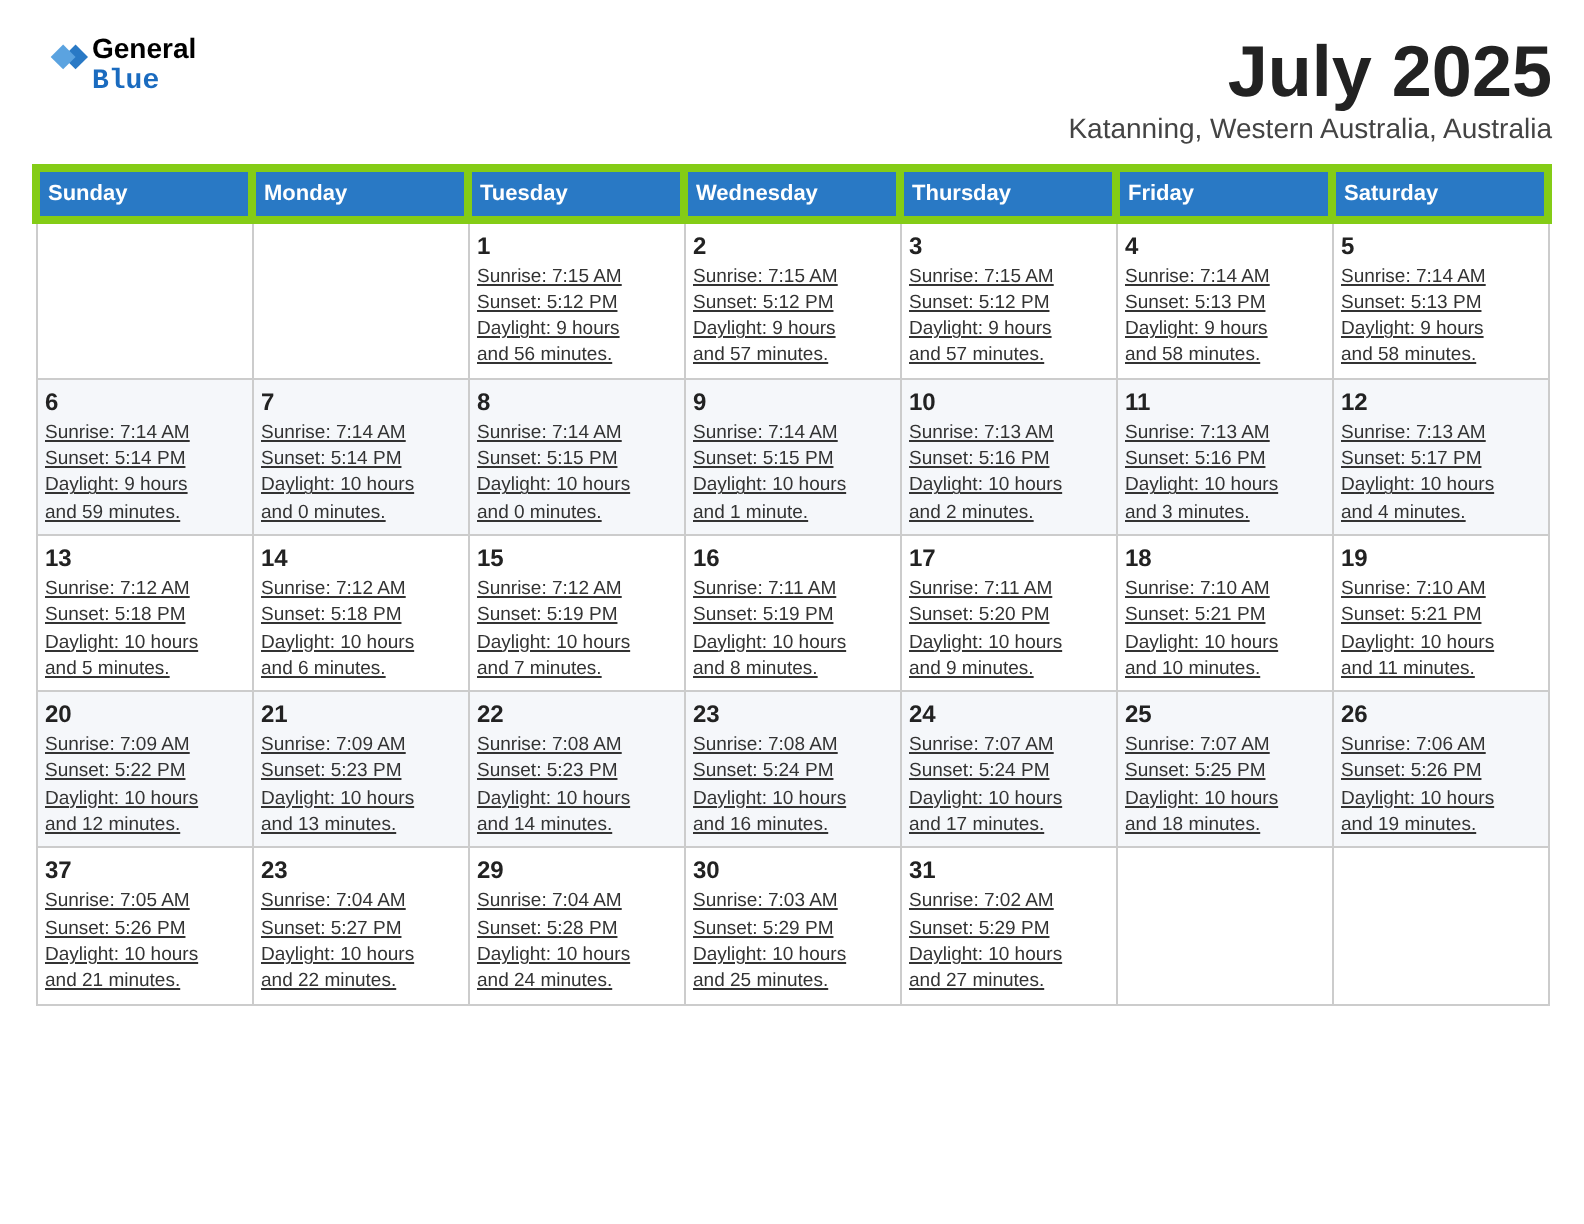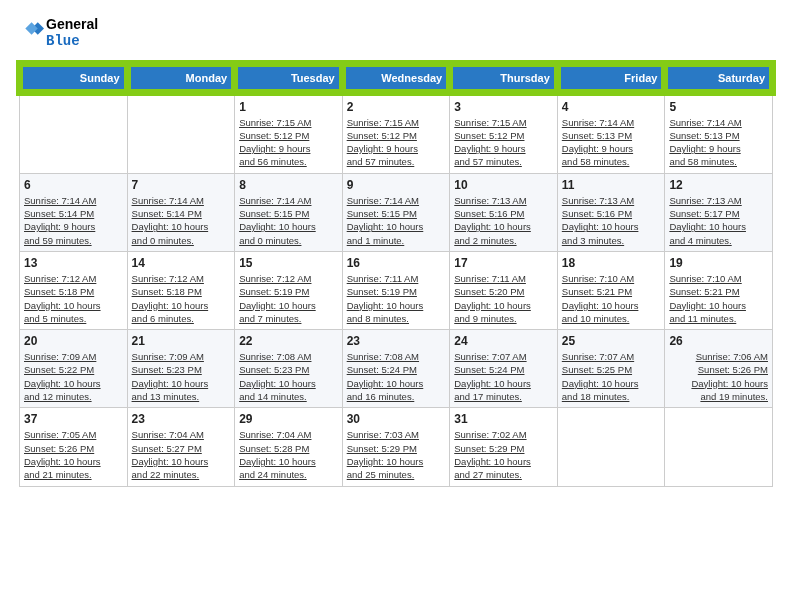--- a/index.html
+++ b/index.html
@@ -45,24 +45,24 @@
     }
     .calendar {
       width: 100%;
       border-collapse: collapse;
       font-size: 10px;
     }
     .calendar thead tr th {
       background-color: #2979c5;
       color: #fff;
       padding: 5px 4px;
-      text-align: right;
+      text-align: left;
       font-size: 11px;
       font-weight: bold;
-      border: 7px solid #84cc16;
+      border: 4px solid #84cc16;
     }
     .calendar tbody tr td {
       border: 1px solid #ccc;
       vertical-align: top;
       padding: 4px;
       width: 107px;
       min-height: 80px;
       background: #fff;
     }
     .calendar tbody tr:nth-child(even) td {
@@ -90,20 +90,24 @@
   <div class="logo">
     <svg class="logo-icon" viewBox="0 0 36 36">
       <polygon points="28,8 36,16 28,24 20,16" fill="#2979c5"></polygon>
       <polygon points="20,8 28,16 20,24 12,16" fill="#5ba3e0"></polygon>
     </svg>
     <div class="logo-text">
       <div>General</div>
       <div class="blue">Blue</div>
     </div>
   </div>
+  <div class="title-area">
+    <div class="month-title">July 2025</div>
+    <div class="location-title">Katanning, Western Australia, Australia</div>
+  </div>
 </div>
 
 <table class="calendar">
   <thead>
     <tr>
     <th>Sunday</th>
         <th>Monday</th>
         <th>Tuesday</th>
         <th>Wednesday</th>
         <th>Thursday</th>
@@ -291,21 +295,21 @@
         </td>
         <td>
           <span class="day-number">25</span>
           <div class="day-info" style="white-space: pre-line;">Sunrise: 7:07 AM
 Sunset: 5:25 PM
 Daylight: 10 hours
 and 18 minutes.</div>
         </td>
         <td>
           <span class="day-number">26</span>
-          <div class="day-info" style="white-space: pre-line; text-align: right;">Sunrise: 7:06 AM
+          <div class="day-info" style="white-space: pre-line;">Sunrise: 7:06 AM
 Sunset: 5:26 PM
 Daylight: 10 hours
 and 19 minutes.</div>
         </td>
       </tr>
       <tr>
         <td>
           <span class="day-number">37</span>
           <div class="day-info" style="white-space: pre-line;">Sunrise: 7:05 AM
 Sunset: 5:26 PM

